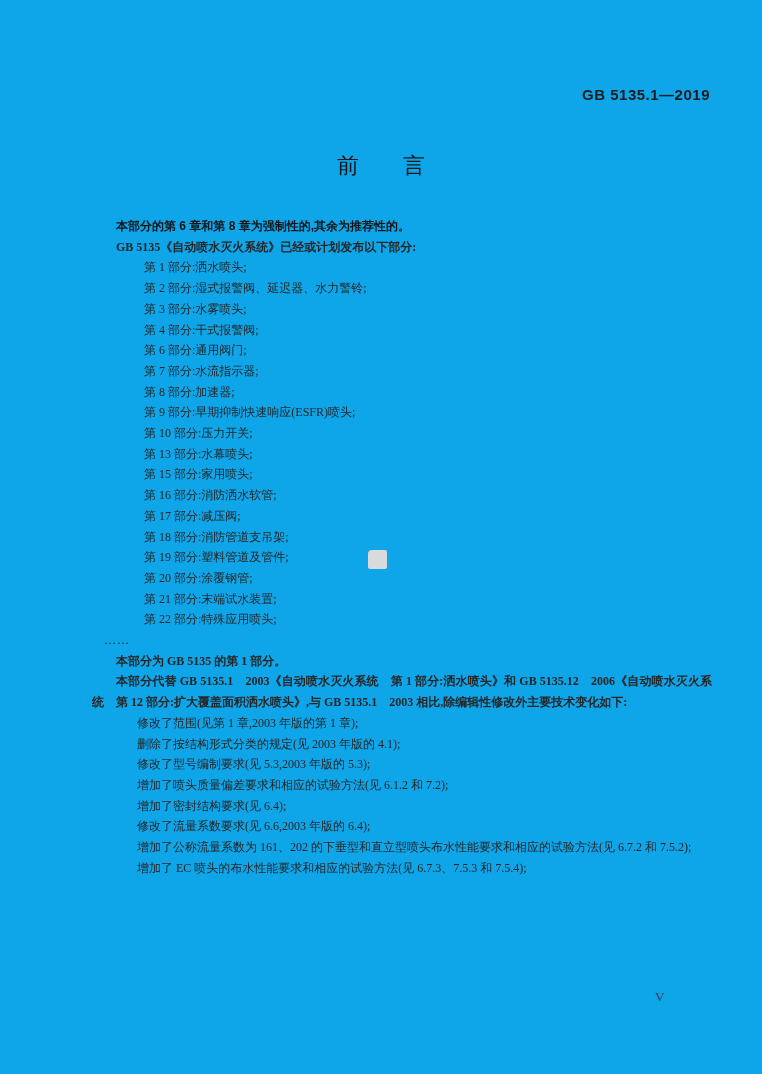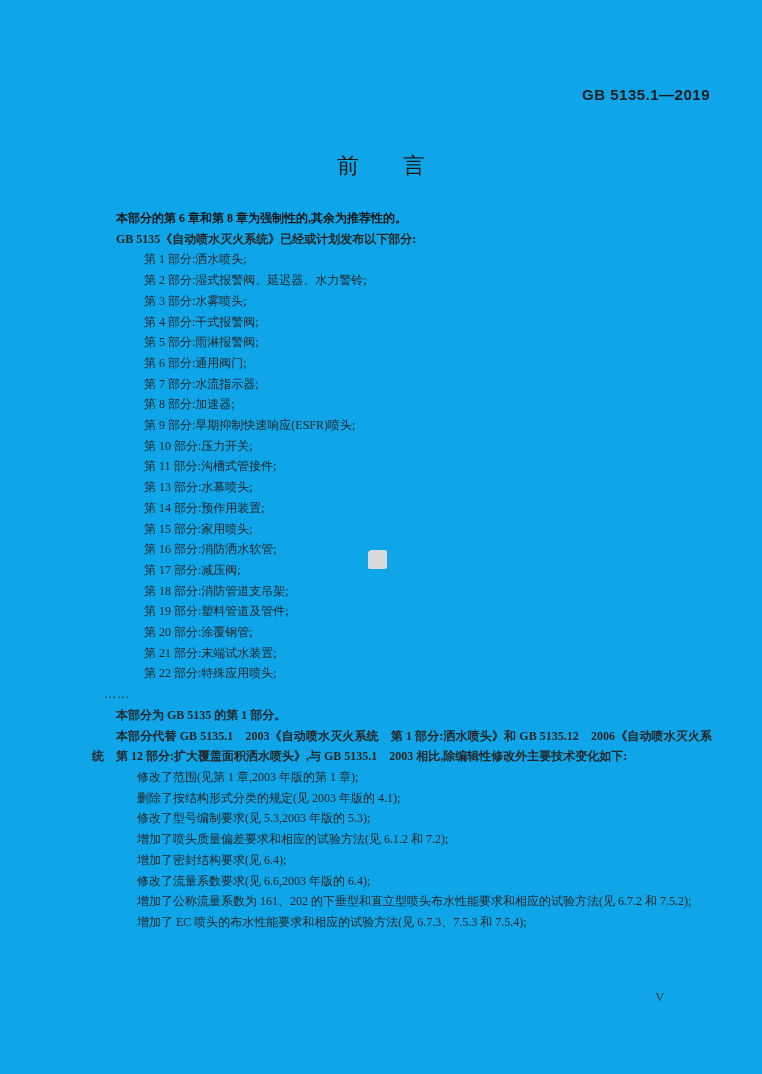--- a/index.html
+++ b/index.html
@@ -39,24 +39,25 @@
   .body-block {
     position: absolute;
     top: 208px;
     left: 92px;
     width: 620px;
     font-size: 12px;
     line-height: 20.7px;
     text-align: justify;
   }
   .bold-note {
-    font-family: Liberation Serif, serif;
+    font-family: Liberation Sans, sans-serif;
     font-weight: 700;
     color: #141414;
     text-indent: 2em;
+    margin-top: 8px;
   }
   .para { text-indent: 2em; font-weight: bold; }
   .ellipsis-line { text-indent: 1em; letter-spacing: 1px; }
   .parts-list, .changes-list {
     list-style: none;
   }
   .parts-list { padding-left: 52px; }
   .changes-list { padding-left: 45px; }
   .parts-list li, .changes-list li { text-align: left; }
   .scan-artifact {
@@ -90,29 +91,26 @@
 
     <p class="bold-note">本部分的第 6 章和第 8 章为强制性的,其余为推荐性的。</p>
 
     <p class="para">GB 5135《自动喷水灭火系统》已经或计划发布以下部分:</p>
 
     <ul class="parts-list">
         <li>第 1 部分:洒水喷头;</li>
         <li>第 2 部分:湿式报警阀、延迟器、水力警铃;</li>
         <li>第 3 部分:水雾喷头;</li>
         <li>第 4 部分:干式报警阀;</li>
-        <li>第 5 部分:雨淋报警阀;</li>
         <li>第 6 部分:通用阀门;</li>
         <li>第 7 部分:水流指示器;</li>
         <li>第 8 部分:加速器;</li>
         <li>第 9 部分:早期抑制快速响应(ESFR)喷头;</li>
         <li>第 10 部分:压力开关;</li>
-        <li>第 11 部分:沟槽式管接件;</li>
         <li>第 13 部分:水幕喷头;</li>
-        <li>第 14 部分:预作用装置;</li>
         <li>第 15 部分:家用喷头;</li>
         <li>第 16 部分:消防洒水软管;</li>
         <li>第 17 部分:减压阀;</li>
         <li>第 18 部分:消防管道支吊架;</li>
         <li>第 19 部分:塑料管道及管件;</li>
         <li>第 20 部分:涂覆钢管;</li>
         <li>第 21 部分:末端试水装置;</li>
         <li>第 22 部分:特殊应用喷头;</li>
       </ul>
 

